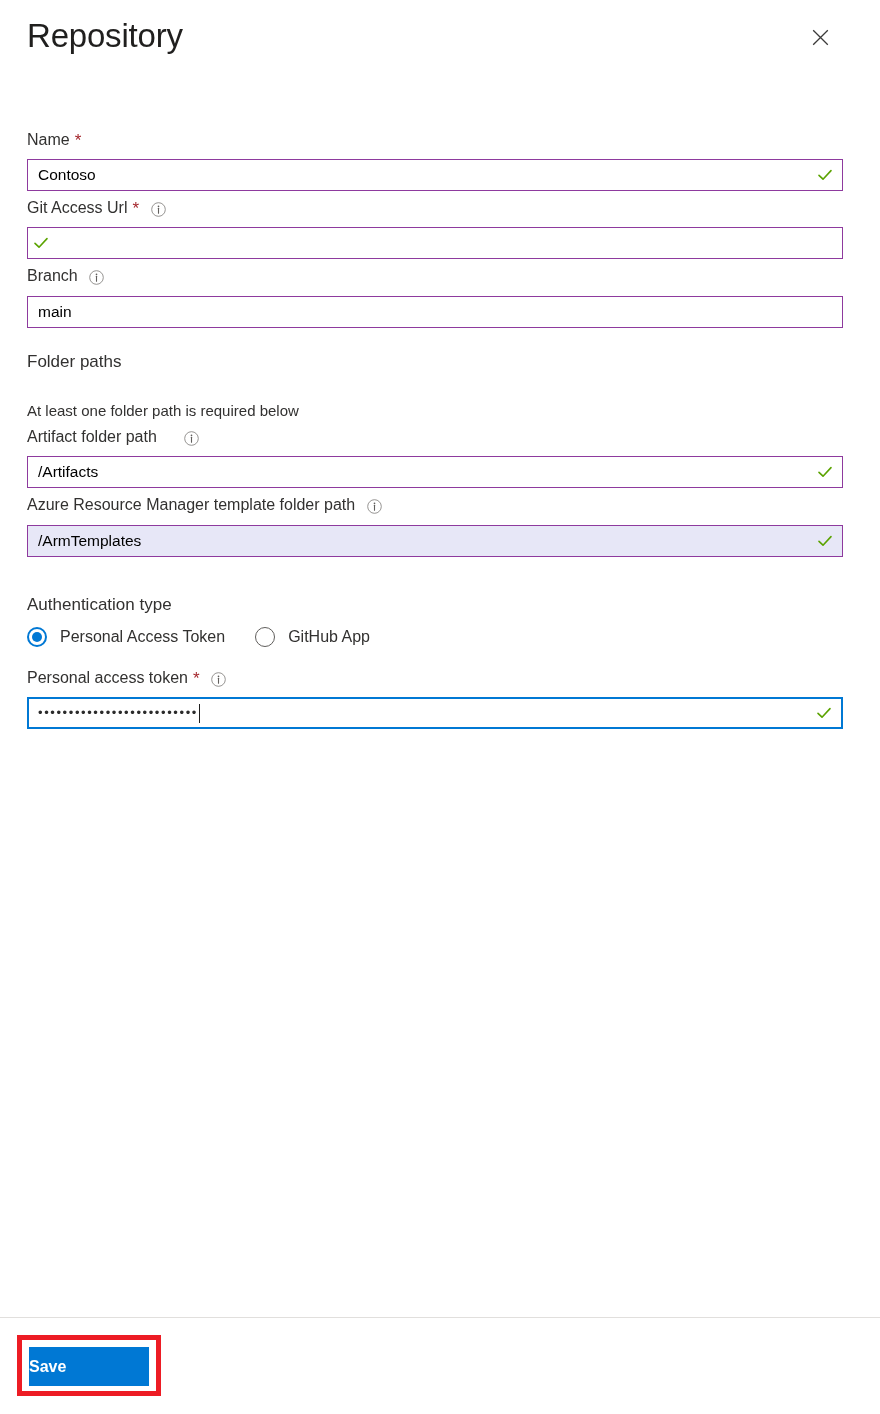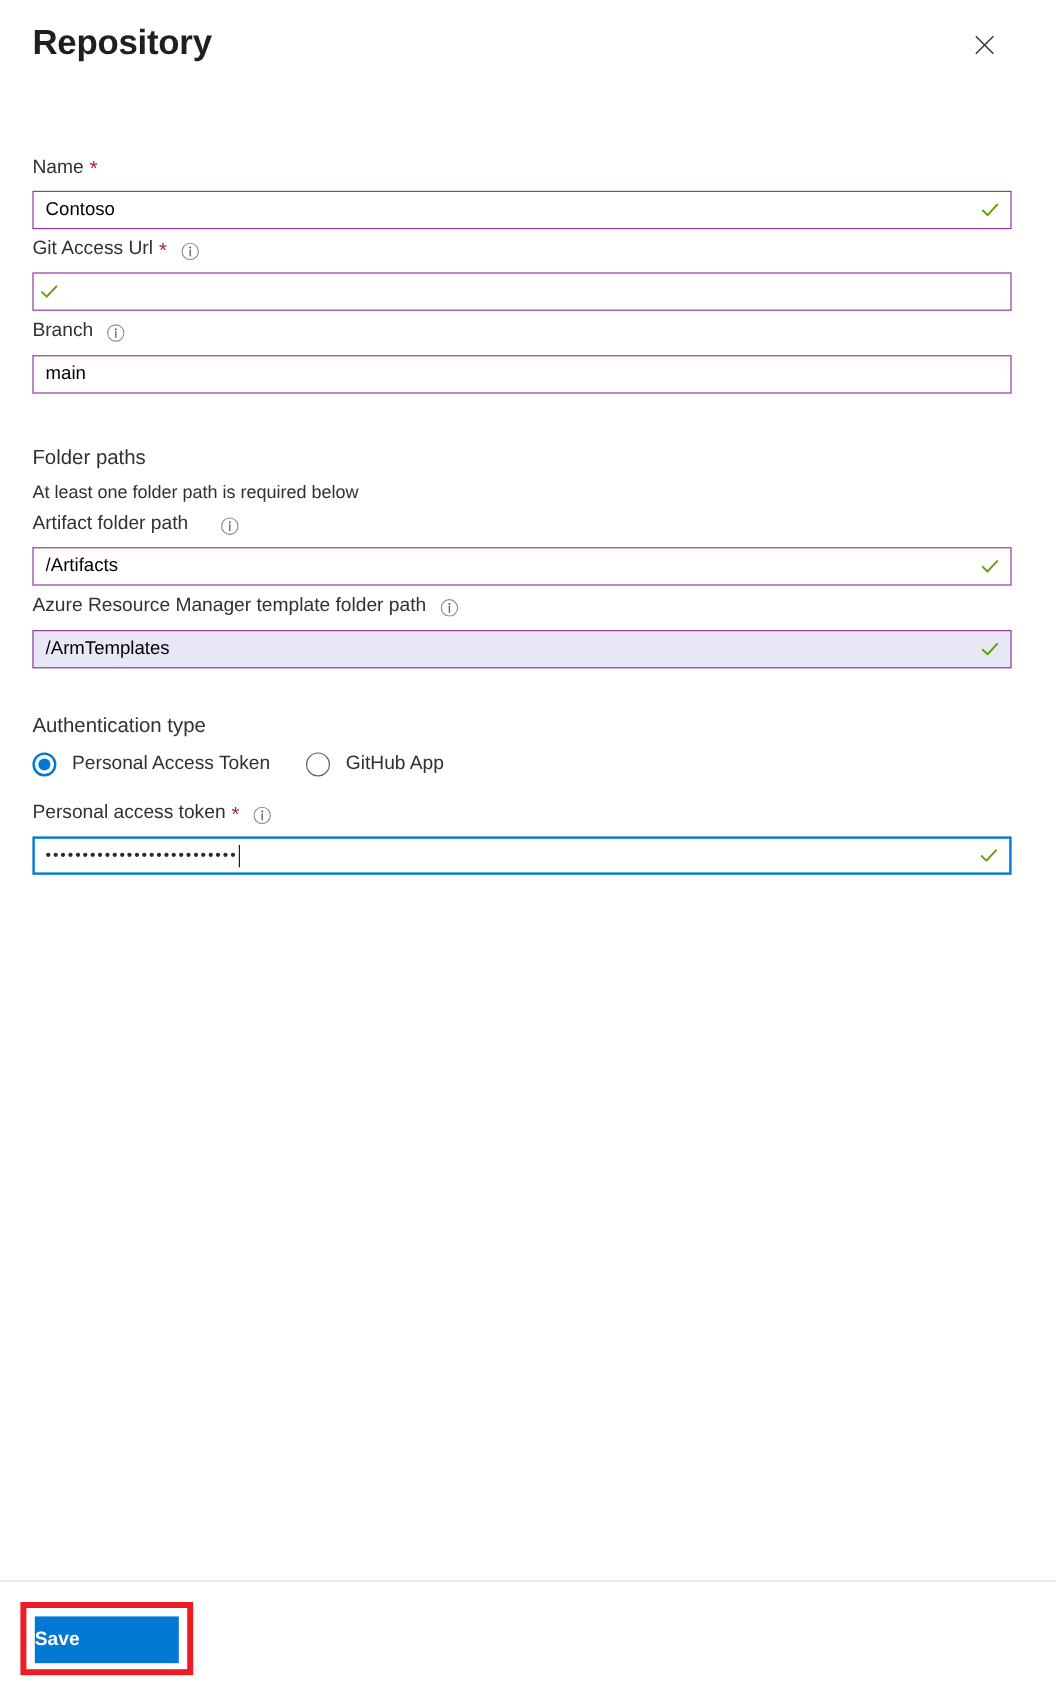--- a/index.html
+++ b/index.html
@@ -21,22 +21,22 @@
     position: absolute;
     left: 0;
     top: 0;
     width: 880px;
     height: 90px;
   }
   .blade-title {
     position: absolute;
     left: 27px;
     top: 16px;
-    font-size: 29px;
-    font-weight: 700;
+    font-size: 33px;
+    font-weight: 400;
     letter-spacing: -0.2px;
     color: #201f1e;
     line-height: 40px;
     white-space: nowrap;
   }
   .close-button {
     position: absolute;
     left: 803px;
     top: 20px;
     width: 34px;
@@ -310,21 +310,21 @@
         <circle cx="7.5" cy="7.5" r="6.8" stroke="#8a8886" stroke-width="0.9" fill="none"></circle>
         <circle cx="7.5" cy="4.3" r="0.85" fill="#605e5c"></circle>
         <path d="M7.5 6.3 L7.5 11.2" stroke="#605e5c" stroke-width="1.1" stroke-linecap="round"></path>
       </svg>
     </span>
   </div>
   <div class="textbox" style="top:296px;">
     <input class="tb-value" type="text" value="main" style="">
   </div>
 
-  <div class="section-heading" style="left:27px; top:370px;text-align:center;">Folder paths</div>
+  <div class="section-heading" style="left:27px; top:350px;text-align:center;">Folder paths</div>
   <div class="section-note" style="left:27px; top:400px;">At least one folder path is required below</div>
 
   <div class="field-label" style="left:27px; top:426px;gap:16px;">
     <span>Artifact folder path</span>
     <span class="info-icon">
       <svg width="15" height="15" viewBox="0 0 15 15" aria-hidden="true">
         <circle cx="7.5" cy="7.5" r="6.8" stroke="#8a8886" stroke-width="0.9" fill="none"></circle>
         <circle cx="7.5" cy="4.3" r="0.85" fill="#605e5c"></circle>
         <path d="M7.5 6.3 L7.5 11.2" stroke="#605e5c" stroke-width="1.1" stroke-linecap="round"></path>
       </svg>

